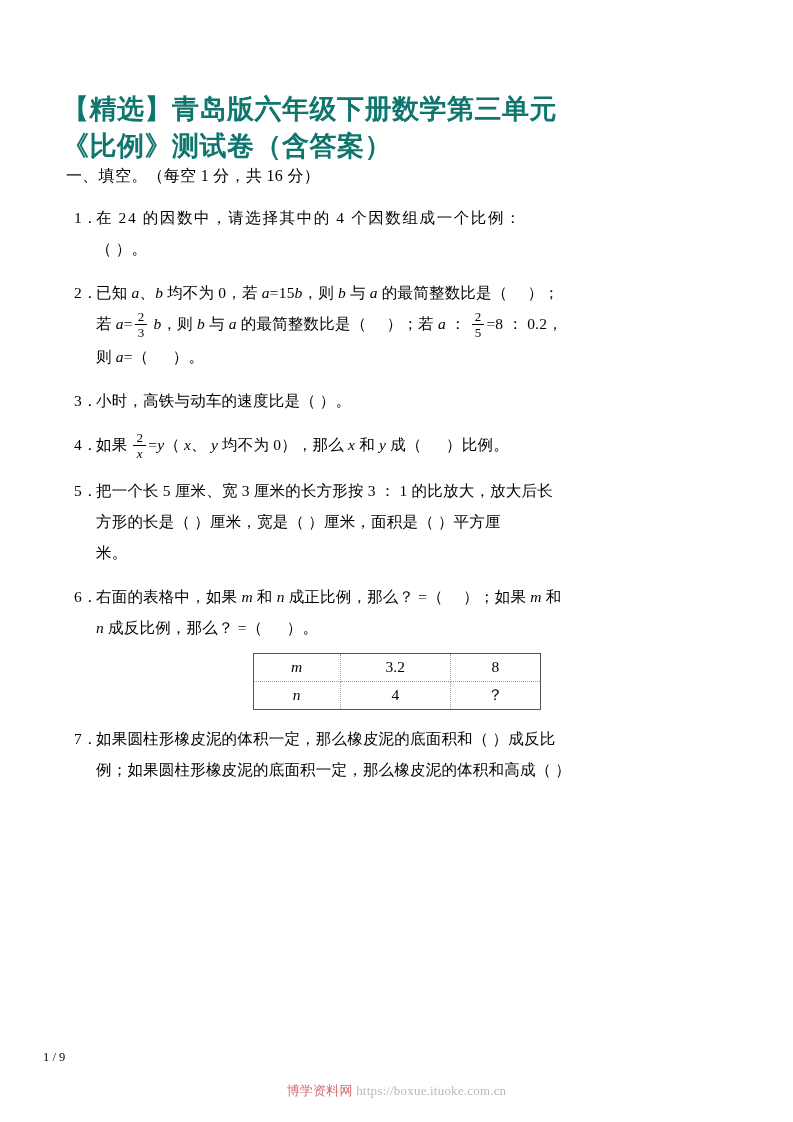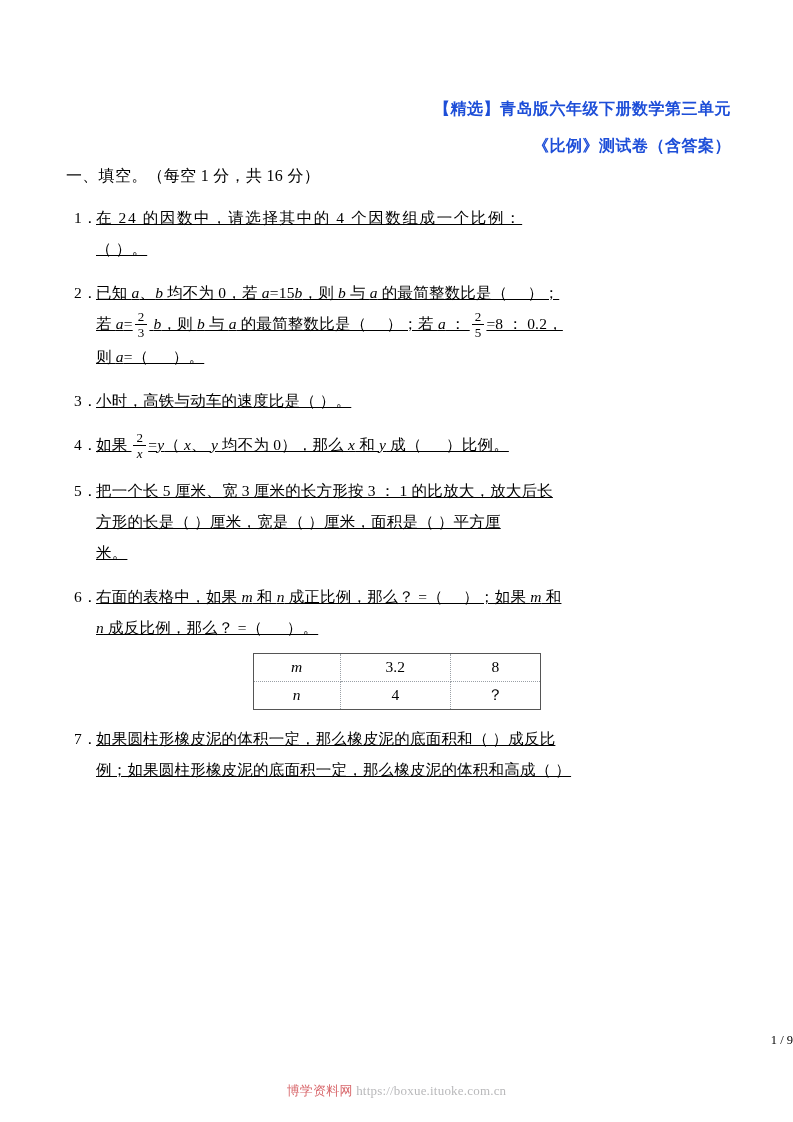--- a/index.html
+++ b/index.html
@@ -16,24 +16,24 @@
     overflow: hidden;
   }
   .page {
     position: relative;
     width: 793px;
     height: 1122px;
     box-sizing: border-box;
     padding: 0 62px;
   }
   .doc-title {
-    text-align: right;
-    color: #1d4ed8;
+    text-align: left;
+    color: #0f766e;
     font-weight: bold;
-    font-size: 16px;
+    font-size: 27px;
     line-height: 34px;
     letter-spacing: 0.5px;
     font-family: "Liberation Serif", serif;
   }
   .title-line1 {
     padding-top: 92px;
   }
   .title-line2 {
     padding-top: 3px;
   }
@@ -52,21 +52,20 @@
   }
   .q-num {
     width: 34px;
     flex: 0 0 34px;
     text-align: left;
     padding-left: 12px;
     box-sizing: border-box;
   }
   .q-body {
     flex: 1 1 auto;
-    text-decoration: underline;
   }
   .q-body p {
     margin: 0;
     text-align: justify;
   }
   .spaced {
     letter-spacing: 1.6px;
   }
   .ital {
     font-style: italic;
@@ -118,24 +117,25 @@
   table.mini tr td:first-child {
     border-left: none;
   }
   table.mini tr td:last-child {
     border-right: none;
   }
   .footer-page {
     position: absolute;
     left: 0;
     right: 0;
-    bottom: 74px;
-    text-align: right;
+    bottom: 57px;
+    text-align: left;
     font-size: 12.5px;
     color: #000;
+    padding-left: 43px;
   }
   .footer-watermark {
     position: absolute;
     left: 0;
     right: 0;
     bottom: 22px;
     text-align: center;
     font-size: 13px;
     color: #b9b9bb;
     letter-spacing: 0.2px;

